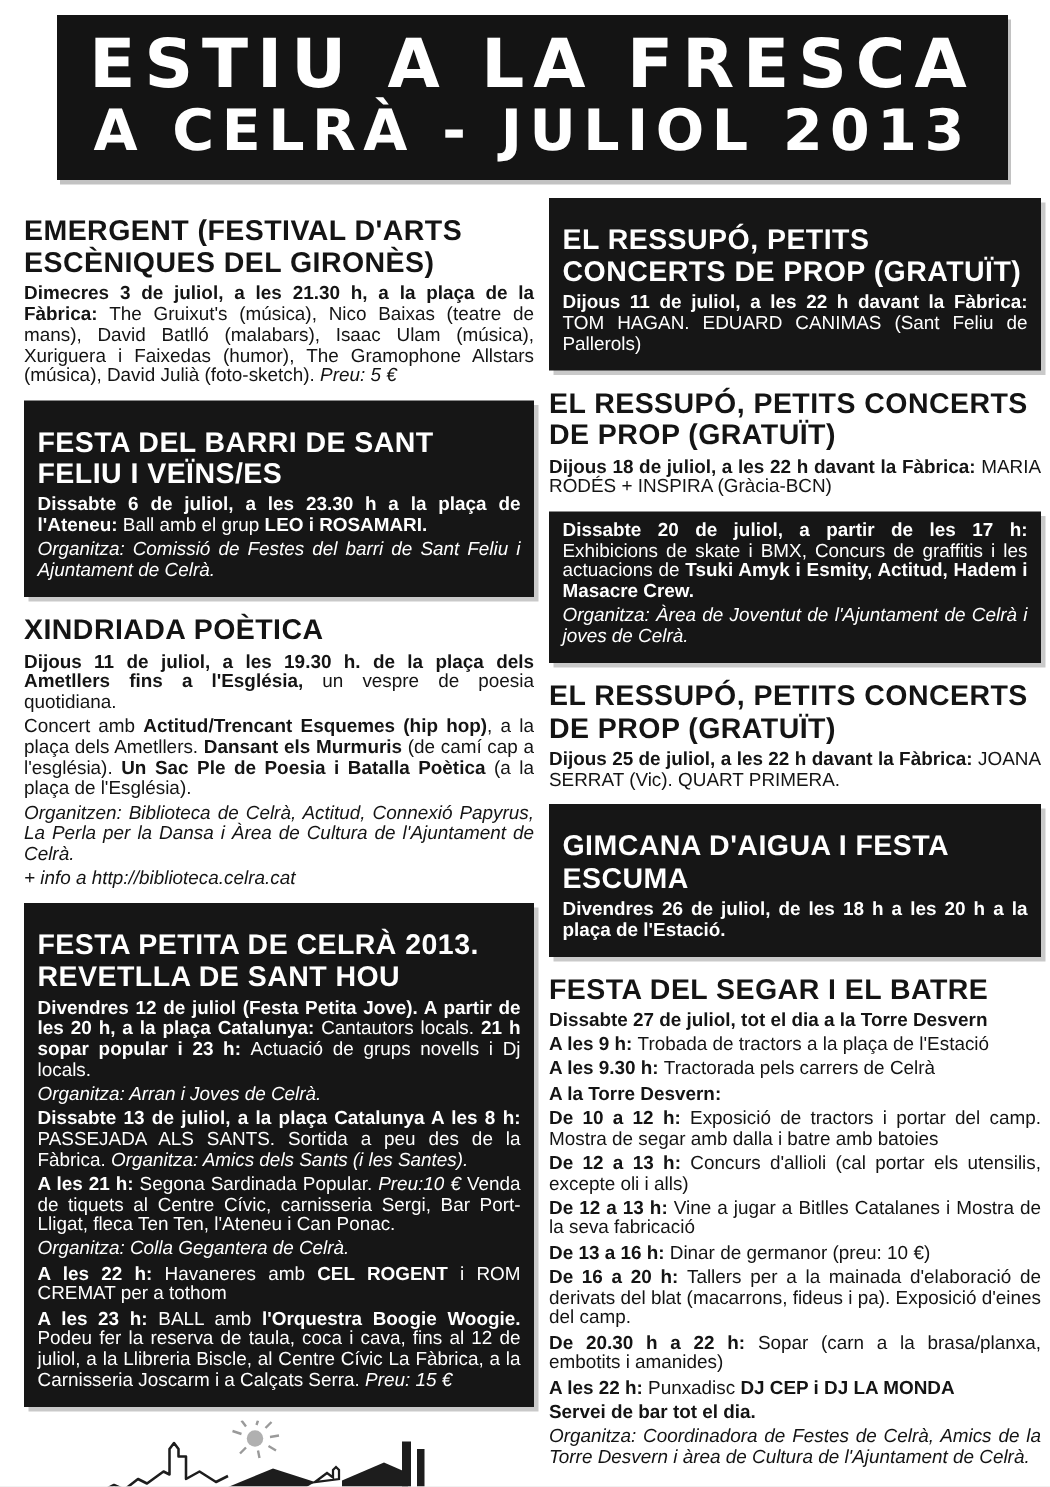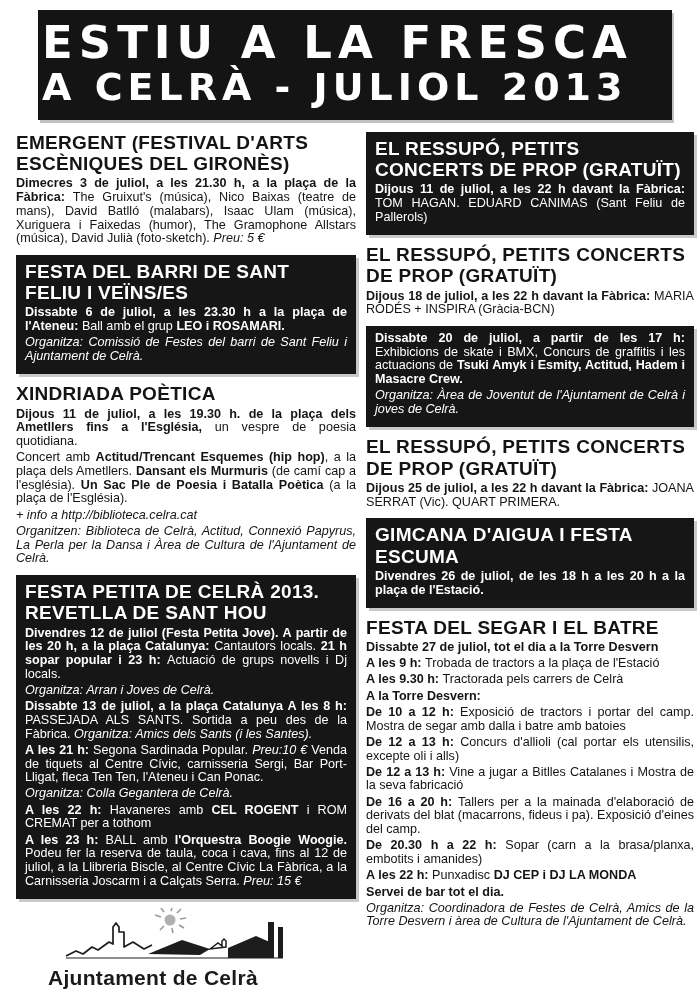--- a/index.html
+++ b/index.html
@@ -4,37 +4,37 @@
 <style>
   * { margin:0; padding:0; box-sizing:border-box; }
   html,body { background:#e8e8e8; }
   body { font-family:"Liberation Sans", sans-serif; }
   .page {
     width:700px; height:991px; background:#ffffff; color:#141414;
     margin:0 auto; padding:8px 6px 0 16px; overflow:hidden; position:relative;
   }
   .banner {
     background:#141414; color:#fff; width:634px; margin:2px auto 12px auto;
-    padding:10px 4px 12px; box-shadow:2px 3px 0 #c2c2c2;
+    text-align:center; padding:10px 4px 12px; box-shadow:2px 3px 0 #c2c2c2;
     font-family:"DejaVu Sans", sans-serif;
   }
   .banner-line1 { font-size:45px; font-weight:bold; letter-spacing:6px; line-height:1.04; white-space:nowrap; }
   .banner-line2 { font-size:38px; font-weight:bold; letter-spacing:5px; line-height:1.08; white-space:nowrap; }
   .cols { display:flex; gap:10px; align-items:flex-start; }
   .col { min-width:0; }
   .col-left  { width:340px; flex:0 0 340px; }
   .col-right { width:328px; flex:1; }
   .event { margin-bottom:9px; }
   .event.inverted {
     background:#161616; color:#ffffff; padding:6px 9px 8px;
     box-shadow:3px 3px 0 #c9c9c9;
   }
   .event-title {
     font-size:19px; font-weight:bold; letter-spacing:0.3px;
-    line-height:1.12; margin-bottom:3px; font-family:"Liberation Sans", sans-serif;
+    line-height:1.12; margin-bottom:3px; font-family:"Liberation Sans", sans-serif;margin-top:12px;
   }
   .event-text {
     font-size:12.6px; line-height:1.09; text-align:justify; margin-bottom:2.5px;
   }
   .run-n { font-weight:normal; }
   .run-b { font-weight:bold; }
   .run-i { font-style:italic; }
   .logo-block { margin-top:8px; padding-left:30px; }
   .logo-art { display:block; margin-left:14px; }
   .logo-name {
@@ -60,22 +60,22 @@
         </section>
         <section class="event inverted">
           <h2 class="event-title">FESTA DEL BARRI DE SANT FELIU I VEÏNS/ES</h2>
           <p class="event-text"><span class="run-b">Dissabte 6 de juliol, a les 23.30 h a la plaça de l'Ateneu: </span><span class="run-n">Ball amb el grup </span><span class="run-b">LEO i ROSAMARI.</span></p>
           <p class="event-text"><span class="run-i">Organitza: Comissió de Festes del barri de Sant Feliu i Ajuntament de Celrà.</span></p>
         </section>
         <section class="event">
           <h2 class="event-title">XINDRIADA POÈTICA</h2>
           <p class="event-text"><span class="run-b">Dijous 11 de juliol, a les 19.30 h. de la plaça dels Ametllers fins a l'Església, </span><span class="run-n">un vespre de poesia quotidiana.</span></p>
           <p class="event-text"><span class="run-n">Concert amb </span><span class="run-b">Actitud/Trencant Esquemes (hip hop)</span><span class="run-n">, a la plaça dels Ametllers. </span><span class="run-b">Dansant els Murmuris </span><span class="run-n">(de camí cap a l'església). </span><span class="run-b">Un Sac Ple de Poesia i Batalla Poètica </span><span class="run-n">(a la plaça de l'Església).</span></p>
+          <p class="event-text"><span class="run-i">Organitzen: Biblioteca de Celrà, Actitud, Connexió Papyrus, La Perla per la Dansa i Àrea de Cultura de l'Ajuntament de Celrà.</span></p>
           <p class="event-text"><span class="run-i">+ info a http://biblioteca.celra.cat</span></p>
-          <p class="event-text"><span class="run-i">Organitzen: Biblioteca de Celrà, Actitud, Connexió Papyrus, La Perla per la Dansa i Àrea de Cultura de l'Ajuntament de Celrà.</span></p>
         </section>
         <section class="event inverted">
           <h2 class="event-title">FESTA PETITA DE CELRÀ 2013. REVETLLA DE SANT HOU</h2>
           <p class="event-text"><span class="run-b">Divendres 12 de juliol (Festa Petita Jove). A partir de les 20 h, a la plaça Catalunya: </span><span class="run-n">Cantautors locals. </span><span class="run-b">21 h sopar popular i 23 h: </span><span class="run-n">Actuació de grups novells i Dj locals.</span></p>
           <p class="event-text"><span class="run-i">Organitza: Arran i Joves de Celrà.</span></p>
           <p class="event-text"><span class="run-b">Dissabte 13 de juliol, a la plaça Catalunya A les 8 h: </span><span class="run-n">PASSEJADA ALS SANTS. Sortida a peu des de la Fàbrica. </span><span class="run-i">Organitza: Amics dels Sants (i les Santes).</span></p>
           <p class="event-text"><span class="run-b">A les 21 h: </span><span class="run-n">Segona Sardinada Popular. </span><span class="run-i">Preu:10 € </span><span class="run-n">Venda de tiquets al Centre Cívic, carnisseria Sergi, Bar Port-Lligat, fleca Ten Ten, l'Ateneu i Can Ponac.</span></p>
           <p class="event-text"><span class="run-i">Organitza: Colla Gegantera de Celrà.</span></p>
           <p class="event-text"><span class="run-b">A les 22 h: </span><span class="run-n">Havaneres amb </span><span class="run-b">CEL ROGENT </span><span class="run-n">i ROM CREMAT per a tothom</span></p>
           <p class="event-text"><span class="run-b">A les 23 h: </span><span class="run-n">BALL amb </span><span class="run-b">l'Orquestra Boogie Woogie. </span><span class="run-n">Podeu fer la reserva de taula, coca i cava, fins al 12 de juliol, a la Llibreria Biscle, al Centre Cívic La Fàbrica, a la Carnisseria Joscarm i a Calçats Serra. </span><span class="run-i">Preu: 15 €</span></p>
@@ -126,20 +126,21 @@
         </section>
         <section class="event">
           <h2 class="event-title">FESTA DEL SEGAR I EL BATRE</h2>
           <p class="event-text"><span class="run-b">Dissabte 27 de juliol, tot el dia a la Torre Desvern</span></p>
           <p class="event-text"><span class="run-b">A les 9 h: </span><span class="run-n">Trobada de tractors a la plaça de l'Estació</span></p>
           <p class="event-text"><span class="run-b">A les 9.30 h: </span><span class="run-n">Tractorada pels carrers de Celrà</span></p>
           <p class="event-text"><span class="run-b">A la Torre Desvern:</span></p>
           <p class="event-text"><span class="run-b">De 10 a 12 h: </span><span class="run-n">Exposició de tractors i portar del camp. Mostra de segar amb dalla i batre amb batoies</span></p>
           <p class="event-text"><span class="run-b">De 12 a 13 h: </span><span class="run-n">Concurs d'allioli (cal portar els utensilis, excepte oli i alls)</span></p>
           <p class="event-text"><span class="run-b">De 12 a 13 h: </span><span class="run-n">Vine a jugar a Bitlles Catalanes i Mostra de la seva fabricació</span></p>
+          <p class="event-text"><span class="run-b">De 13 a 16 h: </span><span class="run-n">Dinar de germanor (preu: 10 €)</span></p>
           <p class="event-text"><span class="run-b">De 16 a 20 h: </span><span class="run-n">Tallers per a la mainada d'elaboració de derivats del blat (macarrons, fideus i pa). Exposició d'eines del camp.</span></p>
           <p class="event-text"><span class="run-b">De 20.30 h a 22 h: </span><span class="run-n">Sopar (carn a la brasa/planxa, embotits i amanides)</span></p>
           <p class="event-text"><span class="run-b">A les 22 h: </span><span class="run-n"> Punxadisc </span><span class="run-b">DJ CEP i DJ LA MONDA</span></p>
           <p class="event-text"><span class="run-b">Servei de bar tot el dia.</span></p>
           <p class="event-text"><span class="run-i">Organitza: Coordinadora de Festes de Celrà, Amics de la Torre Desvern i àrea de Cultura de l'Ajuntament de Celrà.</span></p>
         </section>
       </div>
   </div>
 
 </div>

